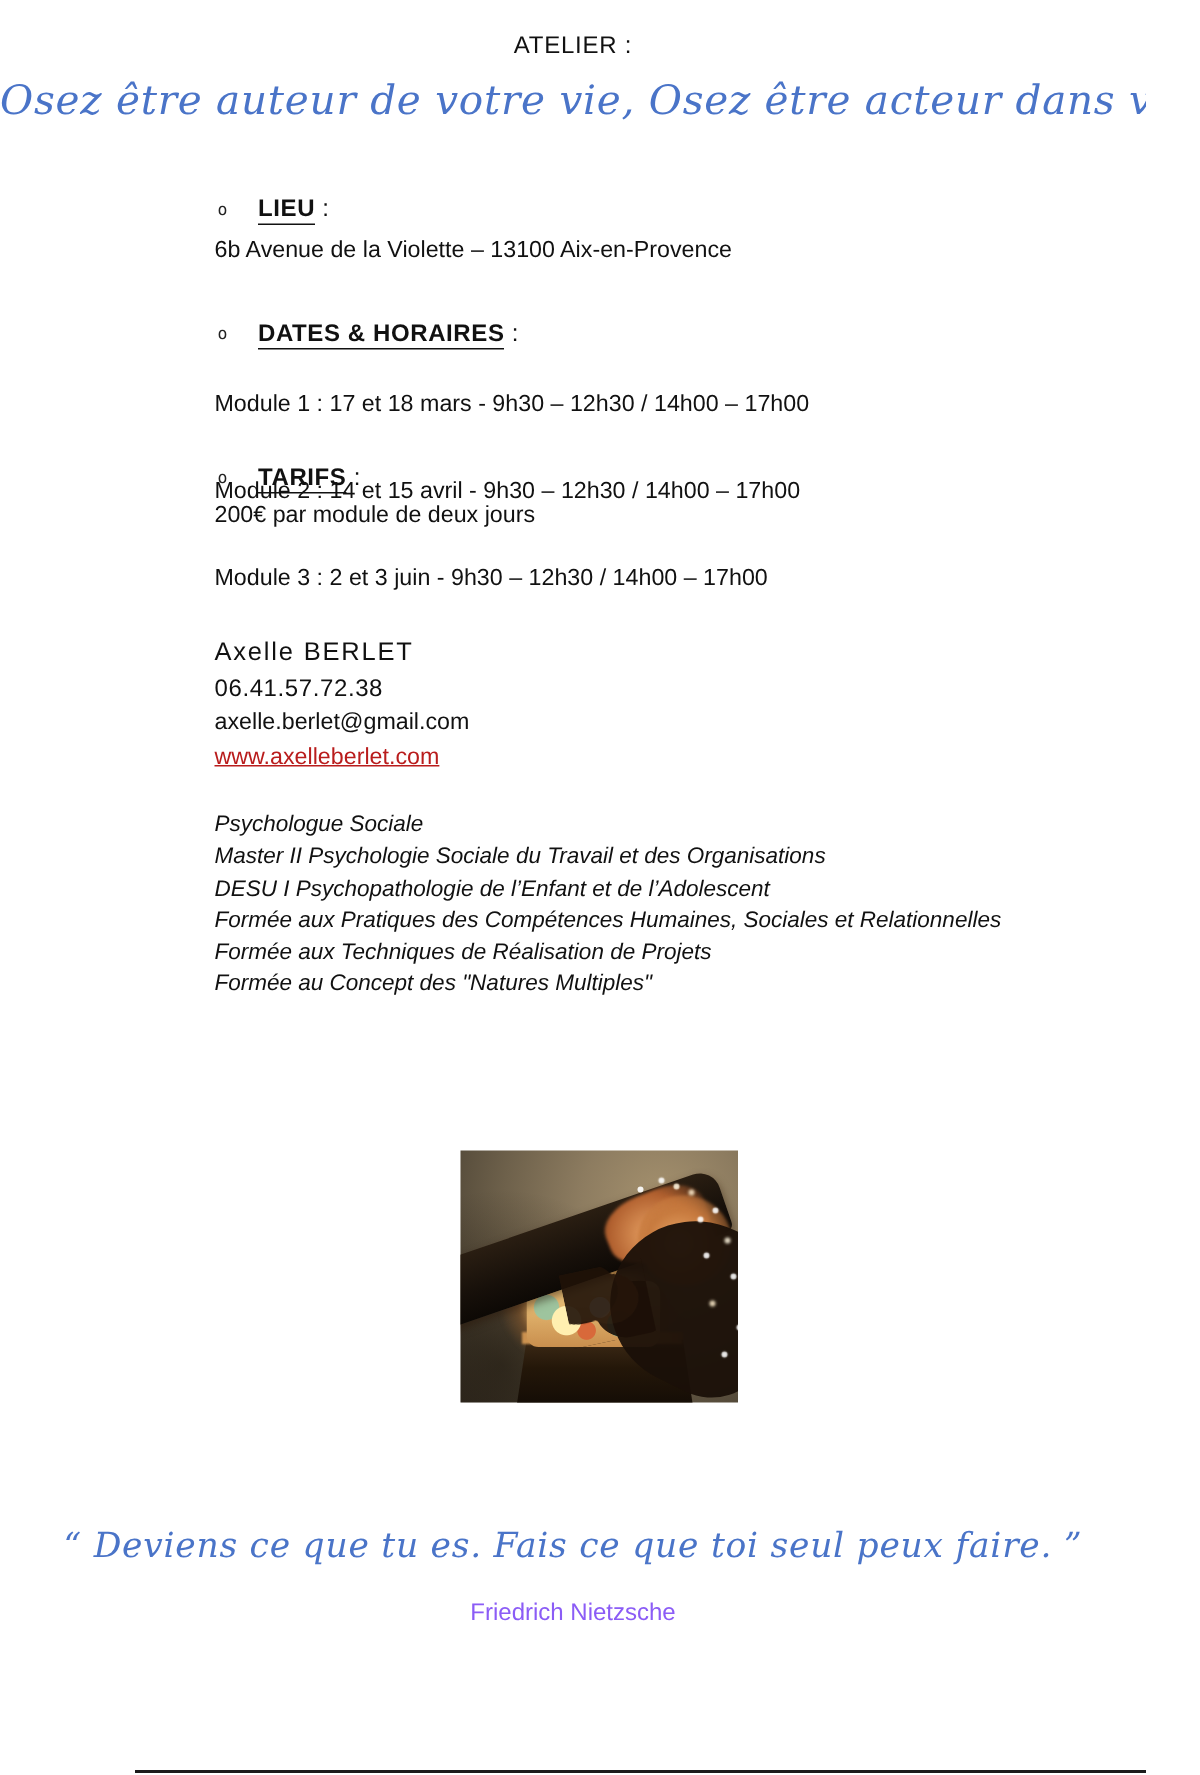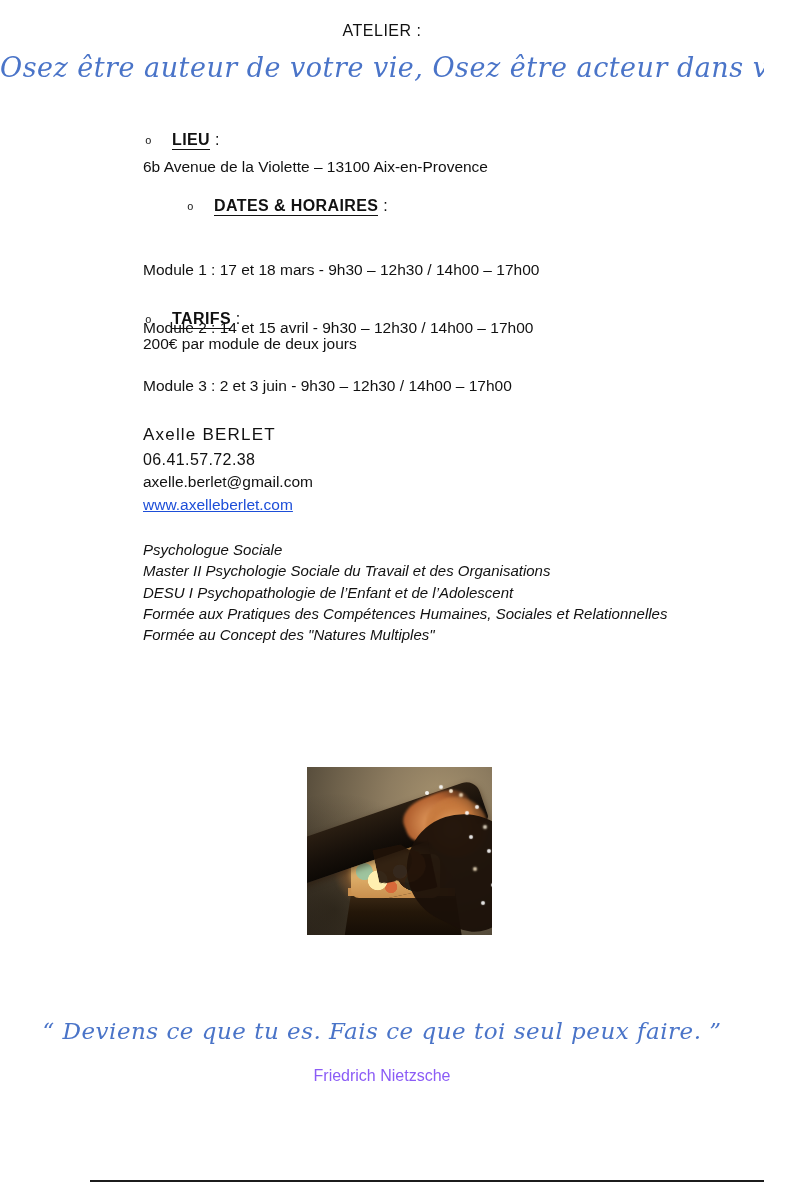--- a/index.html
+++ b/index.html
@@ -134,44 +134,45 @@
 <div class="page">
 
   <div class="kicker">ATELIER :</div>
   <div class="headline" style="color: rgb(74, 116, 200);">Osez être auteur de votre vie, Osez être acteur dans votre vie</div>
 
   <div class="sec-header" style="top:131px;">
     <span class="bullet">o</span><span class="u">LIEU</span><span class="suffix"> :</span>
   </div>
   <div class="body-line" style="top:158px;">6b Avenue de la Violette – 13100 Aix-en-Provence</div>
 
-  <div class="sec-header" style="top:197px;margin-left:42px;">
+  <div class="sec-header" style="top:214px;">
     <span class="bullet">o</span><span class="u">DATES &amp; HORAIRES</span><span class="suffix"> :</span>
   </div>
   <div class="body-line modules" style="top:223px;">
     <div>Module 1 : 17 et 18 mars - 9h30 – 12h30 / 14h00 – 17h00</div>
     <div>Module 2 : 14 et 15 avril - 9h30 – 12h30 / 14h00 – 17h00</div>
     <div>Module 3 : 2 et 3 juin - 9h30 – 12h30 / 14h00 – 17h00</div>
   </div>
 
   <div class="sec-header" style="top:310px;">
     <span class="bullet">o</span><span class="u">TARIFS</span><span class="suffix"> :</span>
   </div>
   <div class="body-line" style="top:335px;">200€ par module de deux jours</div>
 
   <div class="body-line name-line" style="top:425px;">Axelle BERLET</div>
   <div class="body-line phone-line" style="top:451px;">06.41.57.72.38</div>
   <div class="body-line" style="top:473px;">axelle.berlet@gmail.com</div>
-  <div class="body-line" style="top:496px;"><a class="site-link" style="color: #1d4ed8;">www.axelleberlet.com</a></div>
+  <div class="body-line" style="top:496px;"><a class="site-link" style="color: #b91c1c;">www.axelleberlet.com</a></div>
 
   <div class="credentials">
     <div>Psychologue Sociale</div>
     <div>Master II Psychologie Sociale du Travail et des Organisations</div>
     <div>DESU I Psychopathologie de l’Enfant et de l’Adolescent</div>
     <div>Formée aux Pratiques des Compétences Humaines, Sociales et Relationnelles</div>
+    <div>Formée aux Techniques de Réalisation de Projets</div>
     <div>Formée au Concept des "Natures Multiples"</div>
   </div>
 
   <div class="photo" title="hands opening a glowing treasure box with sparkling lights">
     <div class="vignette"></div>
     <div class="glow"></div>
     <div class="box-base"></div>
     <div class="box-rim"></div>
     <div class="treasure"></div>
     <div class="lid"></div>

